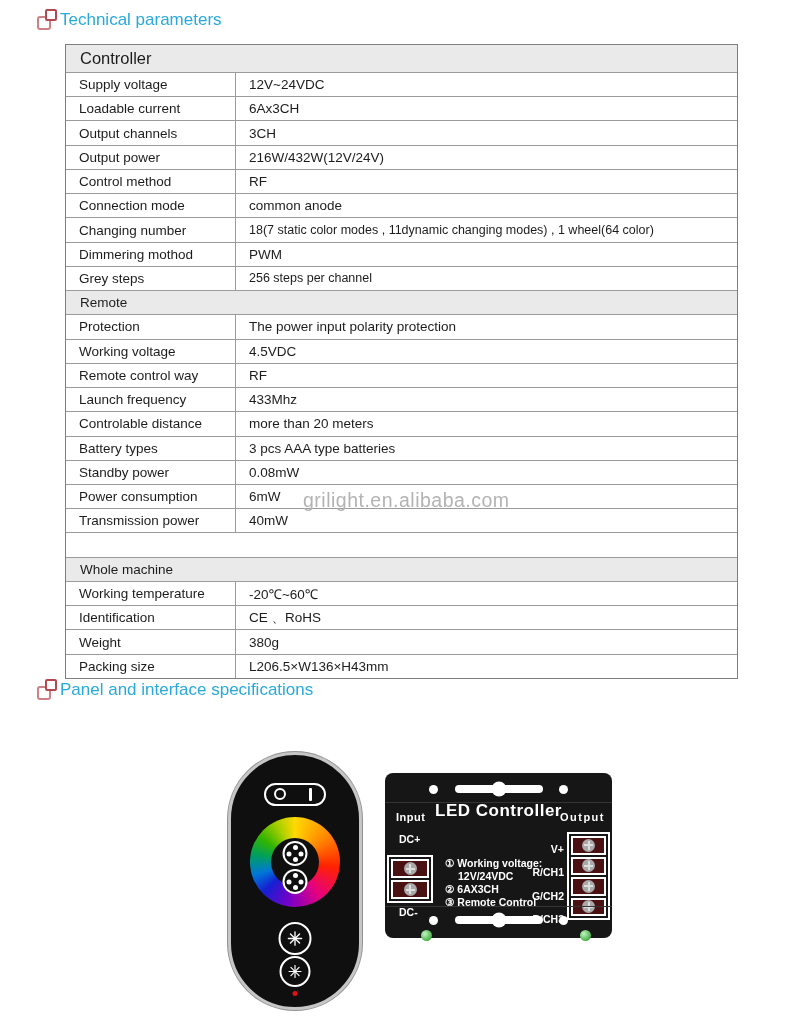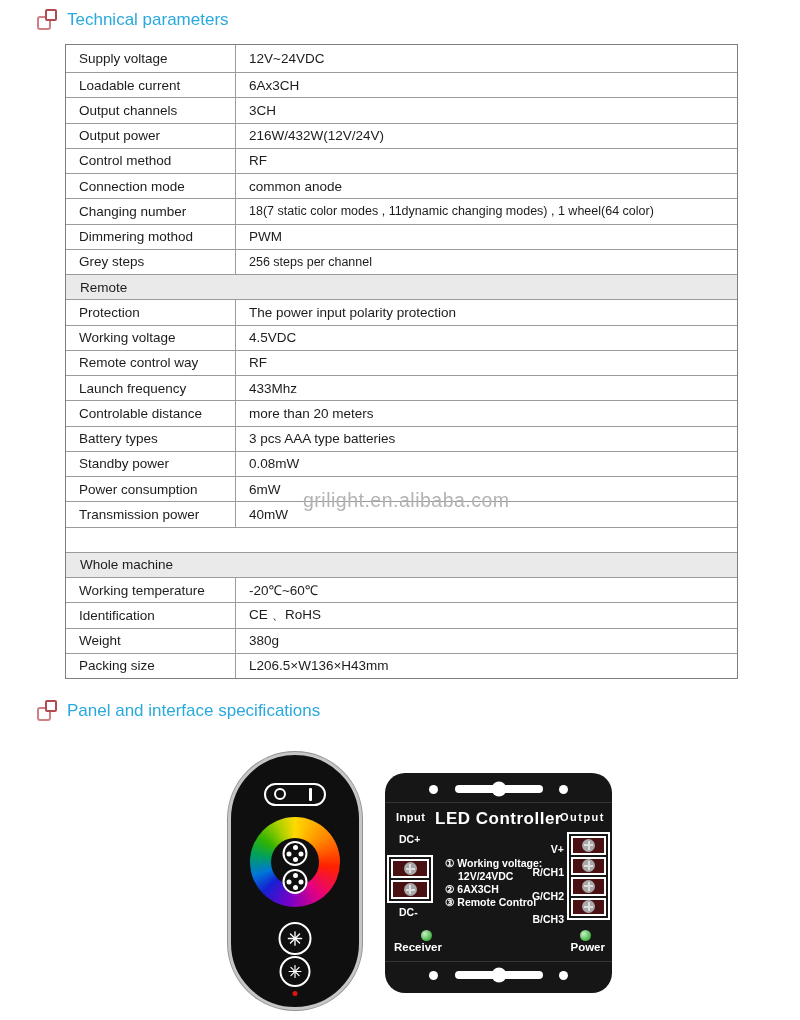--- a/index.html
+++ b/index.html
@@ -3,23 +3,23 @@
 <meta charset="utf-8">
 <style>
   * { margin:0; padding:0; box-sizing:border-box; }
   html,body { background:#fff; }
   .page {
     position:relative; width:800px; height:1020px; background:#fff;
     font-family:"Liberation Sans", sans-serif; color:#222; overflow:hidden;
   }
 
   
-  .sec-heading { position:absolute; left:36px; display:flex; align-items:center; gap:7px; }
+  .sec-heading { position:absolute; left:36px; display:flex; align-items:center; gap:0; }
   .sec-heading.h1 { top:8px; }
-  .sec-heading.h2 { top:699px; }
+  .sec-heading.h2 { top:678px; }
   .sec-title { font-size:17px; color:var(--accent,#29a9dd); }
   .sec-icon { position:relative; width:24px; height:24px; }
   .sec-icon .back  { position:absolute; left:1px; top:8px; width:14px; height:14px;
                      border:2px solid var(--icon-light,#cf8084); border-radius:3px; }
   .sec-icon .front { position:absolute; left:9px; top:1px; width:12px; height:12px;
                      border:2px solid var(--icon-dark,#b4484f); border-radius:2px; background:#fff; }
 
   
   .spec-table {
     position:absolute; left:65px; top:44px; width:673px; height:635px;
@@ -83,37 +83,37 @@
     border:2px solid #fff; border-radius:50%; background:#0f0f0f;
     display:flex; align-items:center; justify-content:center;
   }
   .star-btn.s1 { top:167px; width:33px; height:33px; }
   .star-btn.s2 { top:201px; width:31px; height:31px; }
   .red-led { position:absolute; left:50%; transform:translateX(-50%); top:236px;
              width:5px; height:5px; background:#e31212; border-radius:50%; }
 
   
   .controller {
-    position:absolute; left:385px; top:773px; width:227px; height:220px;
-    background:#161616; border-radius:20px; color:#fff;
+    position:absolute; left:385px; top:773px; width:227px; height:165px;
+    background:#161616; border-radius:8px; color:#fff;
     font-family:"Liberation Sans", sans-serif;
   }
   .ctl-line { position:absolute; left:0; right:0; height:1px; background:#353535; }
   .ctl-line.top { top:29px; } .ctl-line.bottom { bottom:31px; }
   .hole { position:absolute; width:9px; height:9px; background:#fff; border-radius:50%; }
   .hole.tl { left:44px; top:12px; } .hole.tr { right:44px; top:12px; }
   .hole.bl { left:44px; bottom:13px; } .hole.br { right:44px; bottom:13px; }
   .slot { position:absolute; left:50%; transform:translateX(-50%);
           width:88px; height:8px; background:#fff; border-radius:4px; }
   .slot.top { top:12px; } .slot.bottom { bottom:14px; }
   .slot::after { content:""; position:absolute; left:50%; top:50%; transform:translate(-50%,-50%);
                  width:15px; height:15px; background:#fff; border-radius:50%; }
   .ctl-input  { position:absolute; left:11px; top:38px; font-size:11px; font-weight:bold; letter-spacing:0.5px; }
   .ctl-output { position:absolute; right:7px; top:38px; font-size:11px; font-weight:bold; letter-spacing:1.5px; }
-  .ctl-title  { position:absolute; left:0; right:0; top:36px; text-align:center;
+  .ctl-title  { position:absolute; left:0; right:0; top:28px; text-align:center;
                 font-size:17px; font-weight:bold; letter-spacing:0.5px; }
   .ctl-dc { position:absolute; left:14px; font-size:10.5px; font-weight:bold; }
   .ctl-dc.plus { top:60px; } .ctl-dc.minus { top:133px; }
   .tblock { position:absolute; border:2px solid #fff; background:#161616; padding:2px;
             display:flex; flex-direction:column; gap:2px; }
   .tblock.left  { left:2px;  top:82px; width:46px; height:48px; }
   .tblock.right { right:2px; top:59px; width:43px; height:88px; }
   .tcell { flex:1; background:#fff; padding:2px; display:flex; }
   .tcell-inner { flex:1; background:var(--terminal,#4a1113); display:flex;
                  align-items:center; justify-content:center; }
@@ -140,20 +140,23 @@
 
   <div class="sec-heading h1">
     <span class="sec-icon">
         <i class="back"></i>
         <i class="front"></i>
       </span>
     <span class="sec-title">Technical parameters</span>
   </div>
 
   <div class="spec-table" id="spec-table">
+      <div class="trow tsection">
+        <div class="tsec-label large">Controller</div>
+      </div>
       <div class="trow">
         <div class="tlabel">Supply voltage</div>
         <div class="tvalue">12V~24VDC</div>
       </div>
       <div class="trow">
         <div class="tlabel">Loadable current</div>
         <div class="tvalue">6Ax3CH</div>
       </div>
       <div class="trow">
         <div class="tlabel">Output channels</div>

